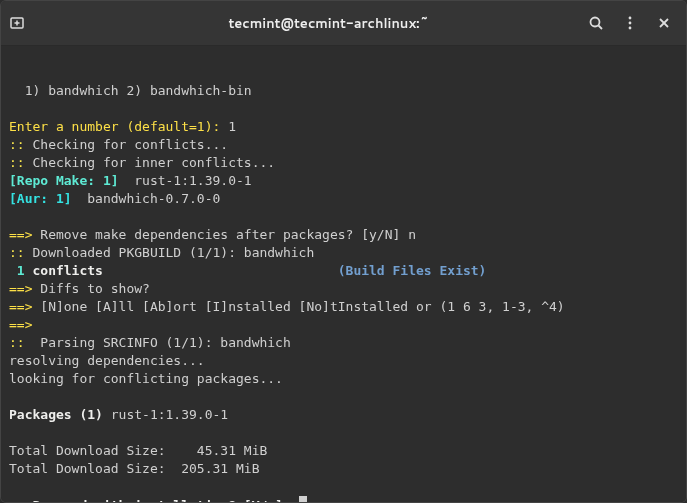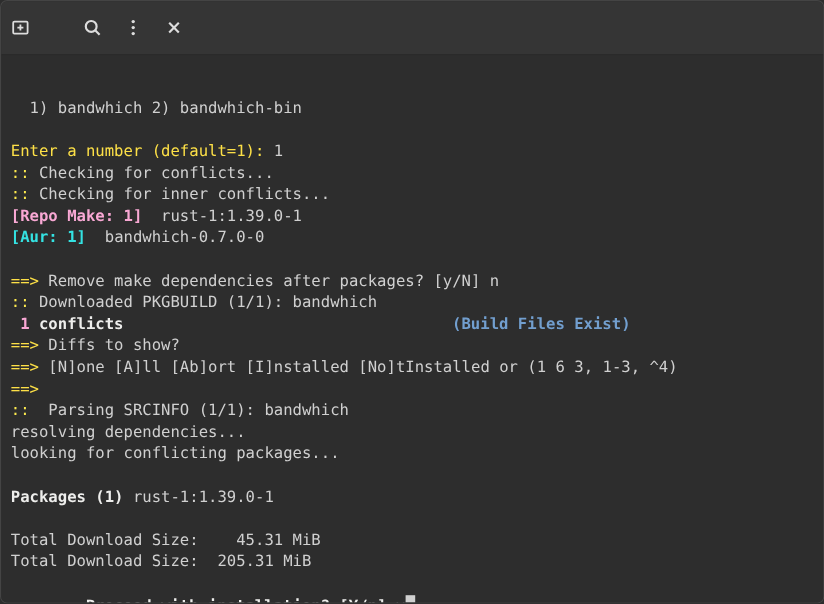--- a/index.html
+++ b/index.html
@@ -67,23 +67,23 @@
       background: #2d2d2d;
       padding: 0 8px 8px 8px;
       line-height: 18px;
       white-space: pre;
       font-size: 13px;
       color: #d0d0d0;
       overflow: hidden;
     }
     .green { color: #fde047; }
     .yellow { color: #fce94f; }
-    .magenta-bold { color: #f9a8d4; font-weight: bold; }
+    .magenta-bold { color: #5eead4; font-weight: bold; }
     .cyan-bold { color: #34e2e2; font-weight: bold; margin-top: 45px; }
-    .blue-bold { color: #729fcf; font-weight: bold; margin-left: 39px; }
+    .blue-bold { color: #729fcf; font-weight: bold; }
     .white-bold { color: #eeeeec; font-weight: bold; }
     .cursor {
       display: inline-block;
       width: 8px;
       height: 16px;
       background: #d0d0d0;
       vertical-align: text-bottom;
       margin-bottom: 1px;
     }
   </style>
@@ -94,20 +94,21 @@
   <div class="titlebar">
     <div class="titlebar-left">
       <span class="icon">
         <svg viewBox="0 0 16 16" fill="none" stroke="currentColor" stroke-width="1.5">
           <rect x="2" y="3" width="12" height="10" rx="1"></rect>
           <line x1="8" y1="5.5" x2="8" y2="10.5"></line>
           <line x1="5.5" y1="8" x2="10.5" y2="8"></line>
         </svg>
       </span>
     </div>
+    <div class="titlebar-center">tecmint@tecmint-archlinux:~</div>
     <div class="titlebar-right">
       <span class="icon">
         <svg viewBox="0 0 16 16" fill="none" stroke="currentColor" stroke-width="1.8">
           <circle cx="7" cy="7" r="4.5"></circle>
           <line x1="10.5" y1="10.5" x2="14" y2="14"></line>
         </svg>
       </span>
       <span class="icon">
         <svg viewBox="0 0 16 16" fill="currentColor">
           <circle cx="8" cy="3" r="1.4"></circle>

